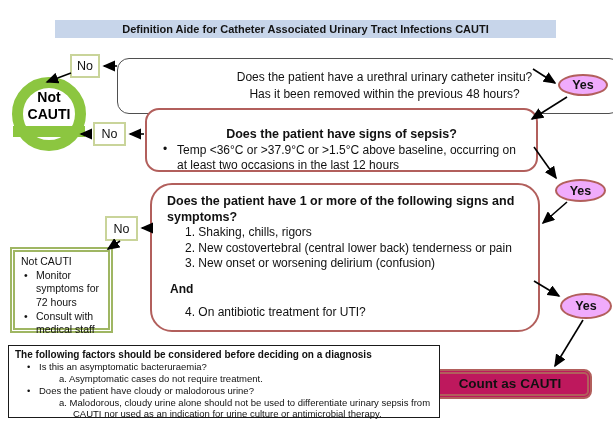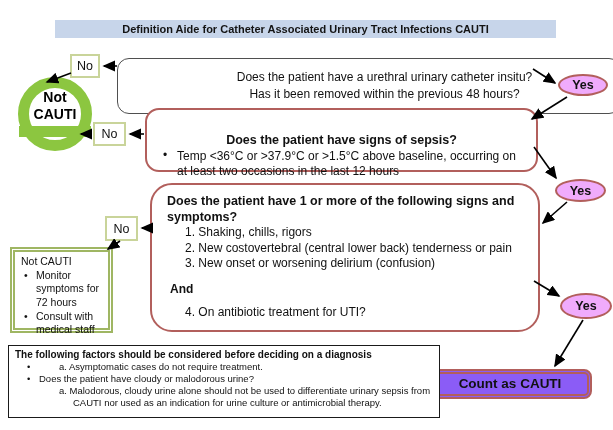--- a/index.html
+++ b/index.html
@@ -21,21 +21,21 @@
     left:117px; top:58px; width:504px; height:56px;
     border:1.5px solid #4f4f4f; border-radius:12px;
     display:flex; flex-direction:column; justify-content:center;
     text-align:center; font-size:12px; line-height:1.42;padding-left:31px;
   }
   .qbox1 .or { font-weight:bold; }
 
   .redbox { border:2.2px solid #b25f5c; background:#fff; z-index:2; }
   .qbox2 {
     left:145px; top:108px; width:393px; height:64px;
-    border-radius:14px; padding-top:23px;
+    border-radius:14px; padding-top:17px;
   }
   .qbox2 .heading { text-align:center; font-weight:bold; font-size:12.5px; }
   .qbox2 .brow { position:relative; padding:2px 10px 0 30px; font-size:12px; line-height:1.25; }
   .qbox2 .bmark { position:absolute; left:16px; top:1px; }
 
   .qbox3 {
     left:150px; top:183px; width:390px; height:149px;
     border-radius:22px; padding:9px 10px 0 15px; font-size:12px; line-height:1.3;
   }
   .qbox3 .heading { font-weight:bold; font-size:12.5px; line-height:1.25; }
@@ -44,21 +44,21 @@
   .qbox3 .item4 { margin:7px 0 0 18px; }
 
   .nobox {
     border:2px solid #c9d49a; background:#fff; text-align:center;
     font-size:12.5px; z-index:3;
   }
   .no1 { left:70px;  top:54px;  width:30px; height:24px; line-height:21px; }
   .no2 { left:93px;  top:122px; width:33px; height:24px; line-height:21px; }
   .no3 { left:105px; top:216px; width:33px; height:25px; line-height:22px; }
 
-  .circle { left:18px; top:77px; width:74px; height:74px; z-index:2; }
+  .circle { left:12px; top:77px; width:74px; height:74px; z-index:2; }
   .ring {
     position:absolute; left:0; top:0; width:74px; height:74px;
     border:11px solid #8cc640; border-radius:50%; box-sizing:border-box;
   }
   .ringbar {
     position:absolute; left:1px; top:49px; width:72px; height:11px;
     background:#8cc640;
   }
   .ctext {
     position:absolute; left:0; top:12px; width:74px; text-align:center;
@@ -76,21 +76,21 @@
   .ncbox {
     left:10px; top:247px; width:103px; height:86px;
     border:5px double #9fb663; background:#fff;
     font-size:10.5px; line-height:1.26; padding:3px 2px 0 6px; z-index:2;
   }
   .ncbox .brow { position:relative; padding-left:15px; margin-top:1px; }
   .ncbox .bmark { position:absolute; left:3px; top:0; }
 
   .countbox {
     left:428px; top:369px; width:164px; height:30px;
-    border:5px double #b25f5c; border-radius:8px; background:#8b5cf6;
+    border:5px double #b25f5c; border-radius:8px; background:#be185d;
     text-align:center; font-weight:bold; font-size:13.5px; line-height:20px; z-index:2;
   }
 
   .factors {
     left:8px; top:345px; width:432px; height:73px;
     border:1.5px solid #1a1a1a; background:#fff;
     font-size:9.5px; line-height:1.24; padding:3px 5px 0 6px; z-index:2;
   }
   .factors .heading { font-weight:bold; font-size:10px; }
   .factors .brow  { position:relative; padding-left:24px; }
@@ -157,20 +157,21 @@
       <span>Consult with medical staff</span>
     </div>
   </div>
 
   <div class="abs countbox">Count as CAUTI</div>
 
   <div class="abs factors">
     <div class="heading">The following factors should be considered before deciding on a diagnosis</div>
     <div class="brow">
       <span class="bmark">•</span>
+      <span>Is this an asymptomatic bacteruraemia?</span>
     </div>
     <div class="sub">a.   Asymptomatic cases do not require treatment.</div>
     <div class="brow">
       <span class="bmark">•</span>
       <span>Does the patient have cloudy or malodorous urine?</span>
     </div>
     <div class="subwrap">a.   Malodorous, cloudy urine alone should not be used to differentiate urinary sepsis from CAUTI nor used as an indication for urine culture or antimicrobial therapy.</div>
   </div>
 
   <svg class="abs arrows" width="613" height="430" viewBox="0 0 613 430" xmlns="http://www.w3.org/2000/svg">

